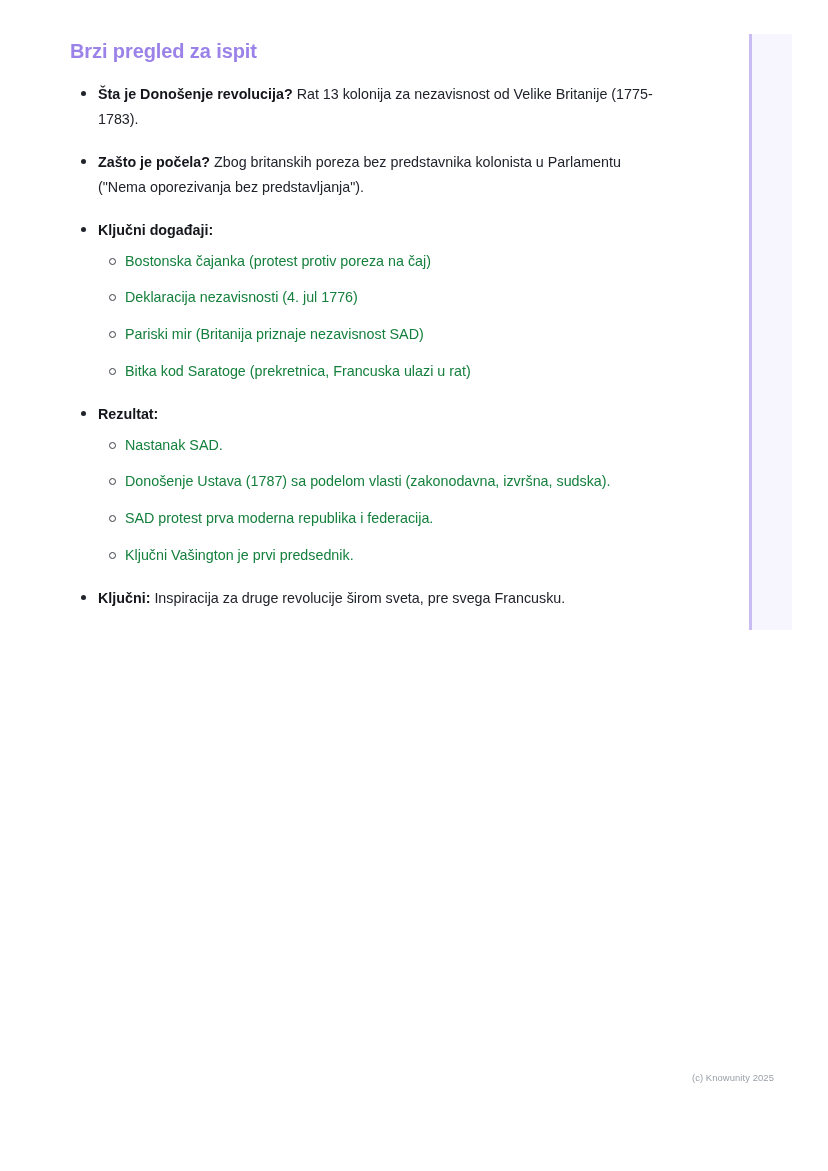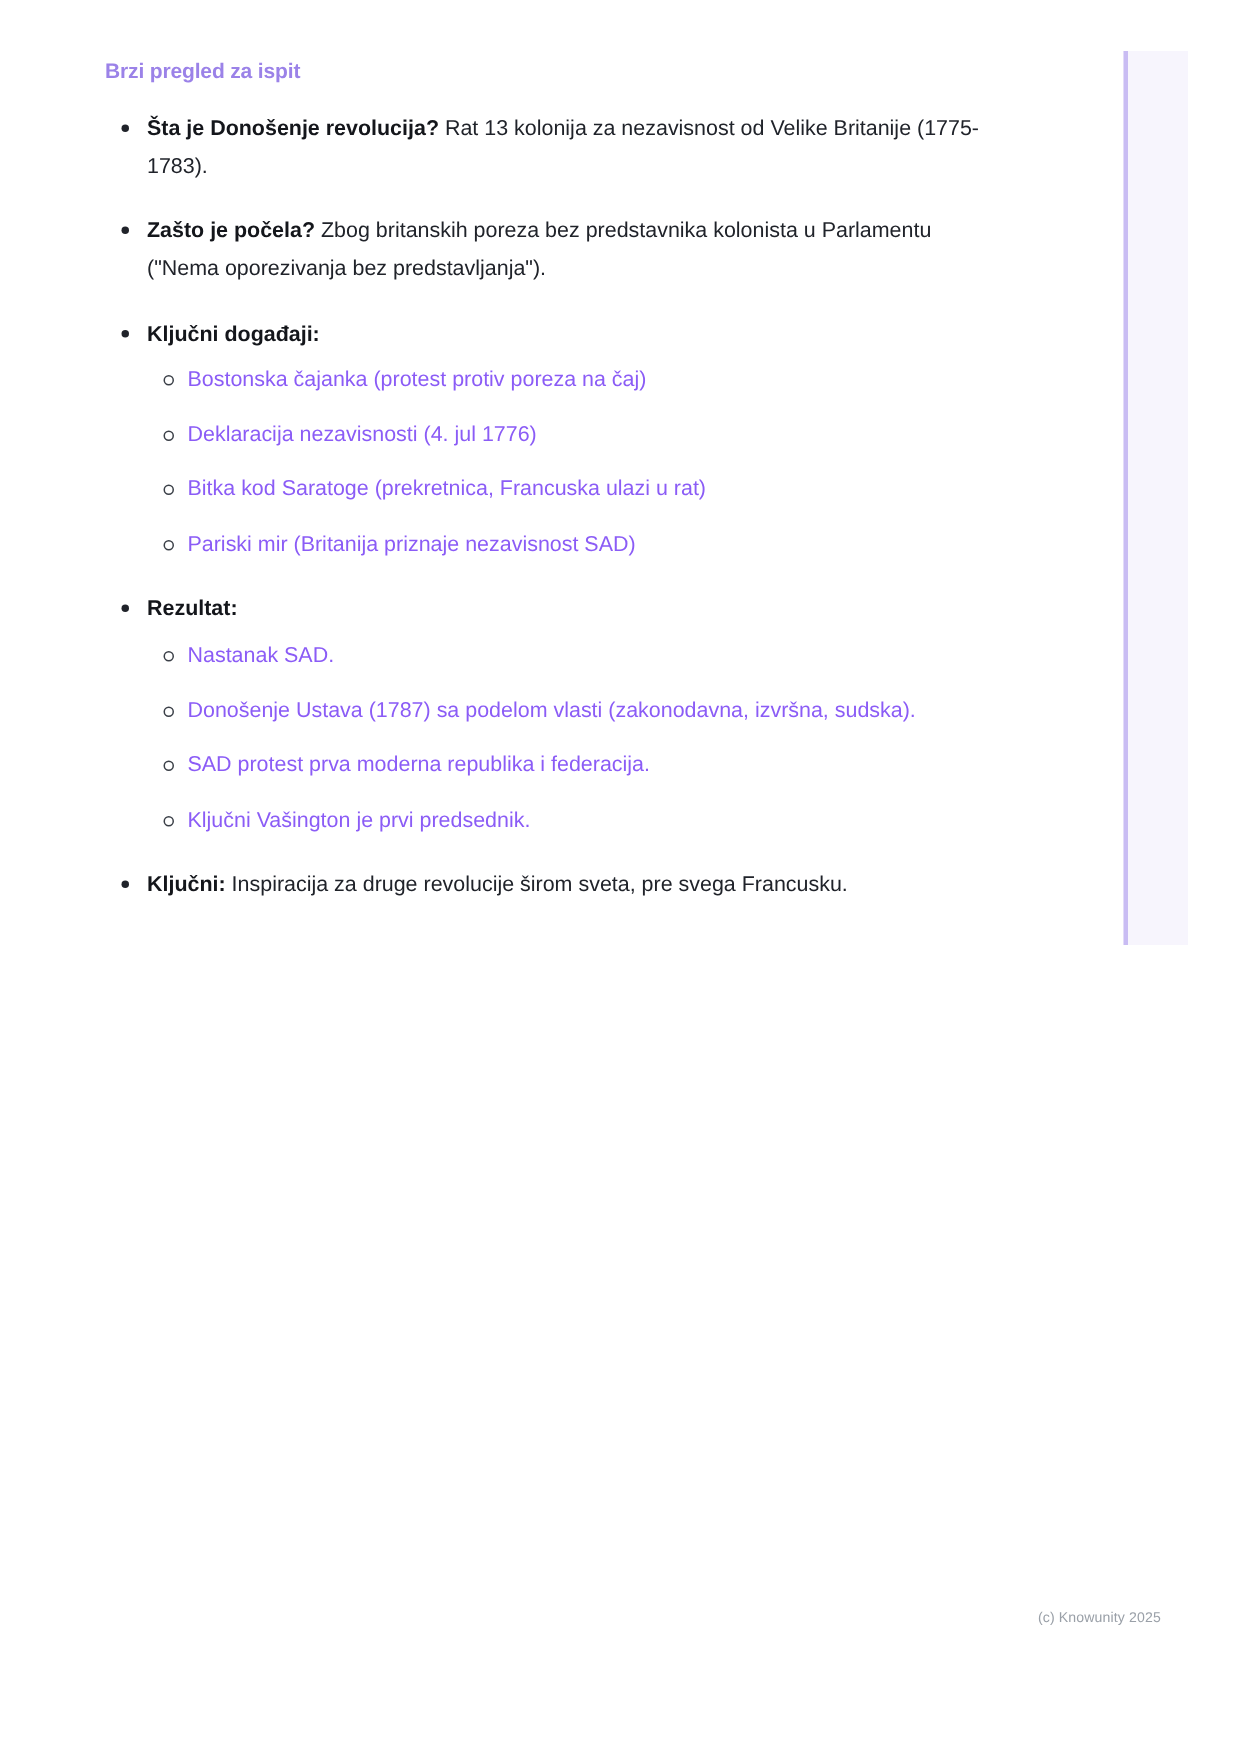--- a/index.html
+++ b/index.html
@@ -37,21 +37,21 @@
 
   .content {
     position: absolute;
     left: 70px;
     top: 38px;
     width: 600px;
   }
 
   .page-title {
     color: #9b82e8;
-    font-size: 14px;
+    font-size: 20px;
     font-weight: bold;
     letter-spacing: -0.1px;
     margin: 0 0 18px 0;
     line-height: 1.3;
   }
 
   ul.outline {
     list-style: none;
     margin: 0;
     padding: 0;
@@ -86,21 +86,21 @@
     margin: 6px 0 0 0;
     padding: 0;
   }
 
   li.sub-item {
     position: relative;
     padding-left: 27px;
     margin-bottom: 12px;
     font-size: 14.3px;
     line-height: 1.72;
-    color: #8b5cf6;
+    color: #15803d;
   }
   li.sub-item:last-child { margin-bottom: 0; }
   li.sub-item::before {
     content: "";
     position: absolute;
     left: 11px;
     top: 9px;
     width: 5px;
     height: 5px;
     border-radius: 50%;
@@ -126,22 +126,22 @@
 
   <div class="content">
     <h1 class="page-title">Brzi pregled za ispit</h1>
 
     <ul class="outline" id="outline-list">
         <li class="top-item"><span class="lead">Šta je Donošenje revolucija?</span><span> Rat 13 kolonija za nezavisnost od Velike Britanije (1775-1783).</span></li>
         <li class="top-item"><span class="lead">Zašto je počela?</span><span> Zbog britanskih poreza bez predstavnika kolonista u Parlamentu ("Nema oporezivanja bez predstavljanja").</span></li>
         <li class="top-item"><span class="lead">Ključni događaji:</span><ul class="sub">
             <li class="sub-item">Bostonska čajanka (protest protiv poreza na čaj)</li>
             <li class="sub-item">Deklaracija nezavisnosti (4. jul 1776)</li>
+            <li class="sub-item">Pariski mir (Britanija priznaje nezavisnost SAD)</li>
             <li class="sub-item">Bitka kod Saratoge (prekretnica, Francuska ulazi u rat)</li>
-            <li class="sub-item">Pariski mir (Britanija priznaje nezavisnost SAD)</li>
           </ul></li>
         <li class="top-item"><span class="lead">Rezultat:</span><ul class="sub">
             <li class="sub-item">Nastanak SAD.</li>
             <li class="sub-item">Donošenje Ustava (1787) sa podelom vlasti (zakonodavna, izvršna, sudska).</li>
             <li class="sub-item">SAD protest prva moderna republika i federacija.</li>
             <li class="sub-item">Ključni Vašington je prvi predsednik.</li>
           </ul></li>
         <li class="top-item"><span class="lead">Ključni:</span><span> Inspiracija za druge revolucije širom sveta, pre svega Francusku.</span></li>
       </ul>
   </div>

